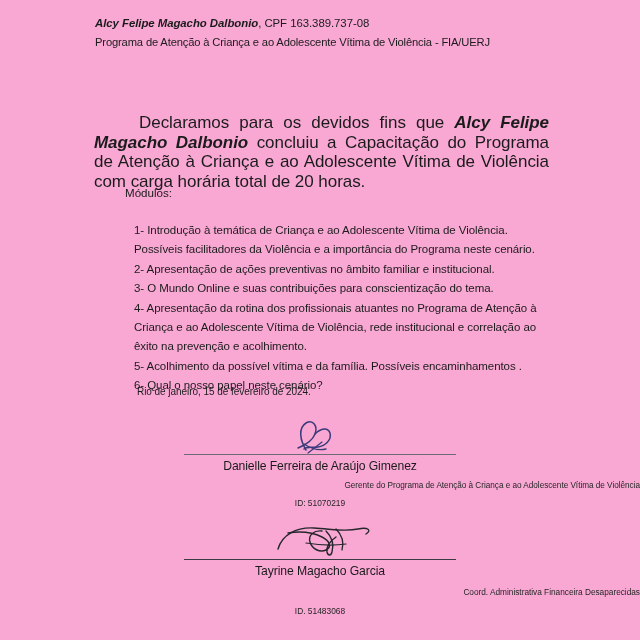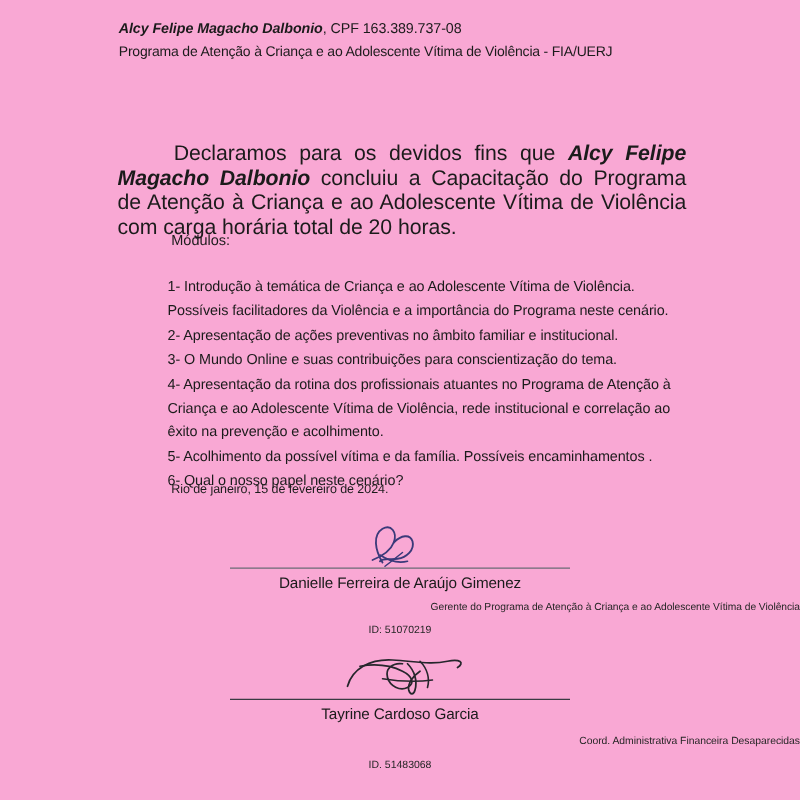--- a/index.html
+++ b/index.html
@@ -60,21 +60,21 @@
     letter-spacing: -0.05px;
   }
   .declaration .nm {
     font-weight: bold;
     font-style: italic;
   }
 
   
   .modules-label {
     position: absolute;
-    left: 137px;
+    left: 125px;
     top: 186px;
     font-size: 11.6px;
   }
   .modules-list {
     position: absolute;
     left: 134px;
     top: 221px;
     width: 410px;
     margin: 0;
     padding: 0;
@@ -198,18 +198,18 @@
       <svg width="150" height="34" viewBox="0 0 150 34" fill="none" xmlns="http://www.w3.org/2000/svg" aria-hidden="true">
         <path d="M30 26 C34 12, 48 4, 66 5 C84 6, 96 9, 110 6 C120 4, 124 7, 118 11" stroke="#26262c" stroke-width="1.4" stroke-linecap="round" fill="none"></path>
         <path d="M40 10 C52 8, 64 9, 74 14 C82 18, 84 24, 78 27 C72 30, 64 26, 62 19
                  C60 12, 66 7, 74 8" stroke="#26262c" stroke-width="1.4" stroke-linecap="round" fill="none"></path>
         <path d="M78 8 C84 14, 86 22, 84 29 C83 33, 80 33, 79 29 C78 24, 82 18, 88 14" stroke="#26262c" stroke-width="1.4" stroke-linecap="round" fill="none"></path>
         <path d="M88 6 C94 12, 96 20, 94 27" stroke="#26262c" stroke-width="1.3" stroke-linecap="round" fill="none"></path>
         <path d="M58 20 C70 22, 84 23, 98 21" stroke="#26262c" stroke-width="1.2" stroke-linecap="round" fill="none"></path>
       </svg>
     </div>
     <div class="sig-rule sig-rule-2"></div>
-    <div class="sig-name">Tayrine Cardoso Garcia</div>
+    <div class="sig-name">Tayrine Magacho Garcia</div>
     <div class="sig-role">Coord. Administrativa Financeira Desaparecidas</div>
     <div class="sig-id">ID. 51483068</div>
   </div>
 
 </div>
 
 </body></html>

